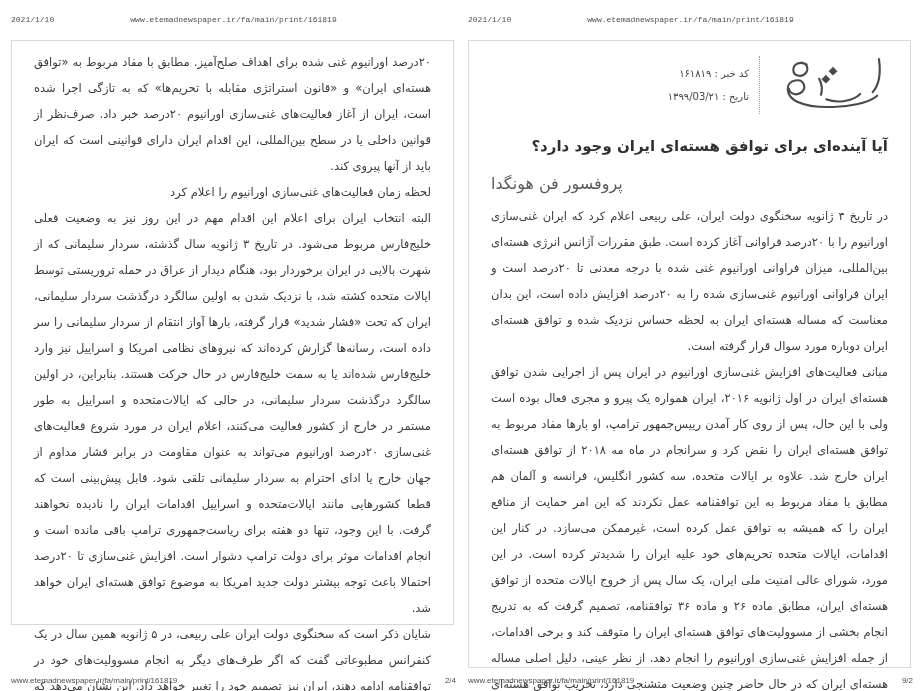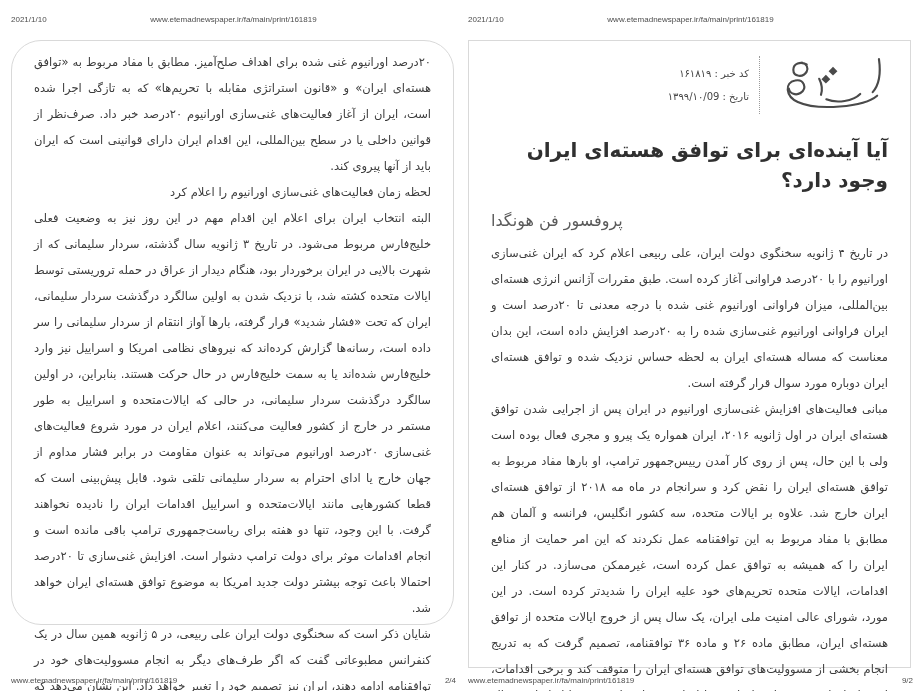--- a/index.html
+++ b/index.html
@@ -3,50 +3,50 @@
 <meta charset="utf-8">
 <style>
   html,body{margin:0;padding:0;}
   body{
     width:922px;height:691px;position:relative;background:#ffffff;
     font-family:"DejaVu Sans",sans-serif;color:#3c3c3c;overflow:hidden;
   }
   .hdr{
     position:absolute;top:12px;height:14px;width:445px;
     display:grid;grid-template-columns:1fr auto 1fr;align-items:center;
-    font-family:Liberation Sans, sans-serif;font-size:8px;color:#4d4d4d;direction:ltr;
+    font-family:Liberation Mono, monospace;font-size:8px;color:#4d4d4d;direction:ltr;
   }
   .hdr .date{justify-self:start;}
   .hdr .url{justify-self:center;}
   .ftr{
     position:absolute;top:676px;width:445px;display:flex;justify-content:space-between;
     font-family:"Liberation Sans",sans-serif;font-size:8px;color:#4d4d4d;direction:ltr;
   }
   .pagebox{
     position:absolute;top:40px;width:443px;background:#fff;
     border:1px solid #d9d9d9;box-sizing:border-box;padding:8px 22px 10px 22px;
     direction:rtl;
   }
-  .box-left{left:11px;height:585px;border-radius:30px;}
+  .box-left{left:11px;height:585px;}
   .box-right{left:468px;height:628px;}
   .body-text p{
     margin:0;font-size:11.5px;line-height:26px;text-align:justify;color:#3c3c3c;
   }
   .metarow{
     display:flex;flex-direction:row;align-items:center;gap:10px;
     height:72px;margin-bottom:2px;
   }
   .logo-wrap{width:118px;height:66px;flex:0 0 auto;}
   .dotted-sep{
     width:0;height:58px;border-left:1px dotted #9a9a9a;flex:0 0 auto;
   }
   .meta-lines{display:flex;flex-direction:column;justify-content:center;gap:12px;}
   .meta-lines span{font-size:10px;color:#444;}
   .headline{
-    margin:14px 0 0 0;font-size:20px;font-weight:bold;color:#303030;
+    margin:14px 0 0 0;font-size:15px;font-weight:bold;color:#303030;
     text-align:right;line-height:1.5;
   }
   .byline{margin:16px 0 10px 0;font-size:16px;color:#5a5a5a;text-align:left;}
   .sr-only{position:absolute;width:1px;height:1px;overflow:hidden;clip:rect(0 0 0 0);white-space:nowrap;}
 </style>
 </head>
 <body>
 
 <div class="hdr" style="left:11px;">
   <span class="date">2021/1/10</span>
@@ -88,21 +88,21 @@
         </g>
         <g fill="#4a4a4a">
           <rect x="66" y="18" width="7" height="7" transform="rotate(45 69.5 21.5)"></rect>
           <rect x="58" y="27" width="7" height="7" transform="rotate(45 61.5 30.5)"></rect>
         </g>
       </svg>
     </div>
     <div class="dotted-sep"></div>
     <div class="meta-lines">
       <span>کد خبر : ۱۶۱۸۱۹</span>
-      <span>تاریخ : ۱۳۹۹/۱۰/09</span>
+      <span>تاریخ : ۱۳۹۹/03/۲۱</span>
     </div>
   </div>
 
   <h1 class="headline">آیا آینده‌ای برای توافق هسته‌ای ایران وجود دارد؟</h1>
   <div class="byline">پروفسور فن هونگدا</div>
 
   <p>در تاریخ ۴ ژانویه سخنگوی دولت ایران، علی ربیعی اعلام کرد که ایران غنی‌سازی اورانیوم را با ۲۰درصد فراوانی آغاز کرده است. طبق مقررات آژانس انرژی هسته‌ای بین‌المللی، میزان فراوانی اورانیوم غنی شده با درجه معدنی تا ۲۰درصد است و ایران فراوانی اورانیوم غنی‌سازی شده را به ۲۰درصد افزایش داده است، این بدان معناست که مساله هسته‌ای ایران به لحظه حساس نزدیک شده و توافق هسته‌ای ایران دوباره مورد سوال قرار گرفته است.</p>
   <p>مبانی فعالیت‌های افزایش غنی‌سازی اورانیوم در ایران پس از اجرایی شدن توافق هسته‌ای ایران در اول ژانویه ۲۰۱۶، ایران همواره یک پیرو و مجری فعال بوده است ولی با این حال، پس از روی کار آمدن رییس‌جمهور ترامپ، او بارها مفاد مربوط به توافق هسته‌ای ایران را نقض کرد و سرانجام در ماه مه ۲۰۱۸ از توافق هسته‌ای ایران خارج شد. علاوه بر ایالات متحده، سه کشور انگلیس، فرانسه و آلمان هم مطابق با مفاد مربوط به این توافقنامه عمل نکردند که این امر حمایت از منافع ایران را که همیشه به توافق عمل کرده است، غیرممکن می‌سازد. در کنار این اقدامات، ایالات متحده تحریم‌های خود علیه ایران را شدیدتر کرده است. در این مورد، شورای عالی امنیت ملی ایران، یک سال پس از خروج ایالات متحده از توافق هسته‌ای ایران، مطابق ماده ۲۶ و ماده ۳۶ توافقنامه، تصمیم گرفت که به تدریج انجام بخشی از مسوولیت‌های توافق هسته‌ای ایران را متوقف کند و برخی اقدامات، از جمله افزایش غنی‌سازی اورانیوم را انجام دهد. از نظر عینی، دلیل اصلی مساله هسته‌ای ایران که در حال حاضر چنین وضعیت متشنجی دارد، تخریب توافق هسته‌ای ایران توسط ایالات متحده است. توافق هسته‌ای ایران یک تعهد چندجانبه است که هم دارای مسوولیت و هم حقوق چندطرفه است و همه طرف‌های درگیر باید آن را رعایت کنند. در صورت عدم دستیابی ایران به حقوق درج شده در توافق هسته‌ای، درخواست از ایران برای انجام کورکورانه تعهدات توافقنامه جای سوال است. در واقع، طبق محتوای مربوط در توافقنامه، ایران حق انجام اقدامات خاصی را دارد. از نظر قوانین داخلی ایران، در اقدامات کنونی ایران نیز قوانینی وجود دارد که ایران باید از آنها پیروی کند.</p>
 
 </div>

